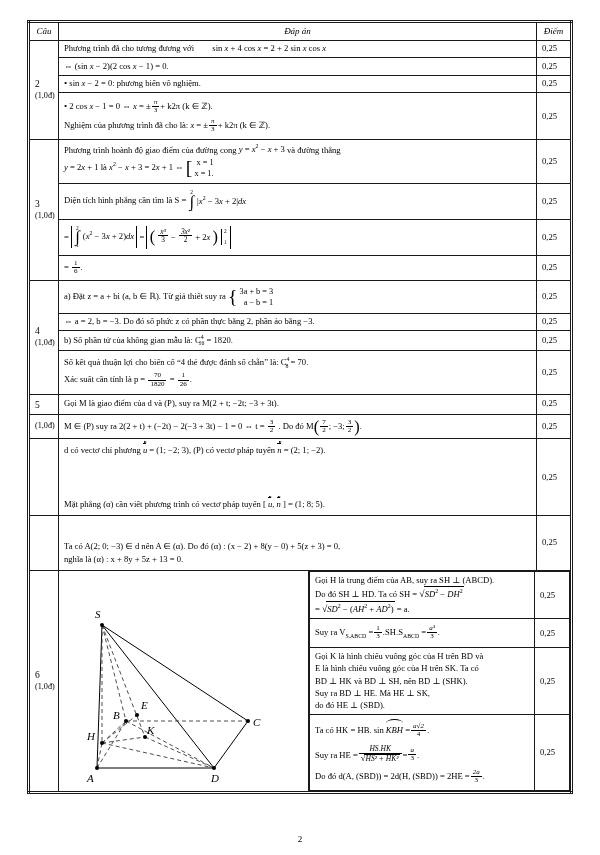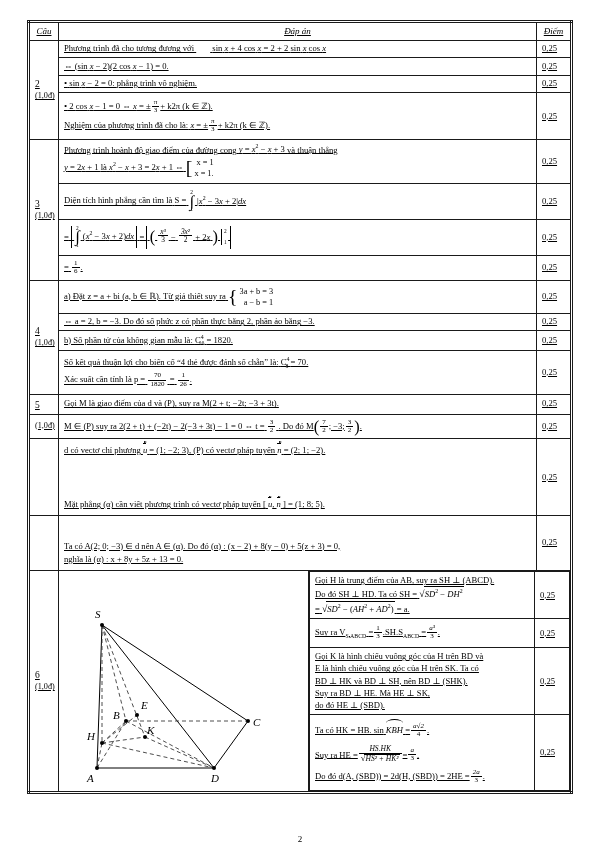--- a/index.html
+++ b/index.html
@@ -32,21 +32,20 @@
     table-layout: fixed;
     font-size: 8.6px;
     line-height: 1.32;
   }
   
   #answer-table {
     border-left: 3px double #1a1a1a;
     border-right: 3px double #1a1a1a;
     border-top: 3px double #1a1a1a;
     border-bottom: 3px double #1a1a1a;
-    text-decoration: underline;
   }
   #answer-table td, #answer-table th {
     border: 1px solid #1a1a1a;
     padding: 2.5px 5px;
     vertical-align: middle;
     text-align: left;
     font-weight: normal;
   }
   .col-cau  { width: 30px; text-align: center !important; }
   .col-diem { width: 35px; text-align: center !important; }
@@ -281,21 +280,21 @@
         <td class="score">0,25</td>
       </tr>
       <tr>
         <td>
           <span class="math">⇔ (<span class="mn">sin</span> <span class="mi">x</span> − 2)(2 <span class="mn">cos</span> <span class="mi">x</span> − 1) = 0.</span>
         </td>
         <td class="score">0,25</td>
       </tr>
       <tr>
         <td>
-          <span class="math"><span class="bullet">•</span> <span class="mn">sin</span> <span class="mi">x</span> − 2 = 0: <span class="txt">phẳng trình vô nghiệm.</span></span>
+          <span class="math"><span class="bullet">•</span> <span class="mn">sin</span> <span class="mi">x</span> − 2 = 0: <span class="txt">phương biến vô nghiệm.</span></span>
         </td>
         <td class="score">0,25</td>
       </tr>
       <tr>
         <td>
           <div style="padding:3px 0 1px 0;">
             <span class="math"><span class="bullet">•</span> 2 <span class="mn">cos</span> <span class="mi">x</span> − 1 = 0 ⇔ <span class="mi">x</span> = ±<span class="frac"><span class="num">π</span><span class="den">3</span></span><span>+ k2π (k ∈ ℤ).</span></span>
           </div>
           <div style="padding:2px 0 3px 0;">
             <span class="txt">Nghiệm của phương trình đã cho là:</span>
@@ -307,21 +306,21 @@
 
       <tr class="group-start">
         <td class="qnum" rowspan="4">
           <span>3</span>
           <span class="pts">(1,0đ)</span>
         </td>
         <td>
           <div style="padding:1px 0 0 0;">
             <span class="txt">Phương trình hoành độ giao điểm của đường cong</span>
             <span class="math"> <span class="mi">y</span> = <span class="mi">x</span><span class="sup">2</span> − <span class="mi">x</span> + 3 </span>
-            <span class="txt">và thuận thẳng</span>
+            <span class="txt">và đường thẳng</span>
           </div>
           <div style="padding:1px 0 2px 0;">
             <span class="math"><span class="mi">y</span> = 2<span class="mi">x</span> + 1 <span class="txt">là</span> <span class="mi">x</span><span class="sup">2</span> − <span class="mi">x</span> + 3 = 2<span class="mi">x</span> + 1 ⇔</span>
             <span class="casewrap">
               <span class="bracket">[</span>
               <span class="cases">
                 <span class="math">x = 1</span>
                 <span class="math">x = 1.</span>
               </span>
             </span>

